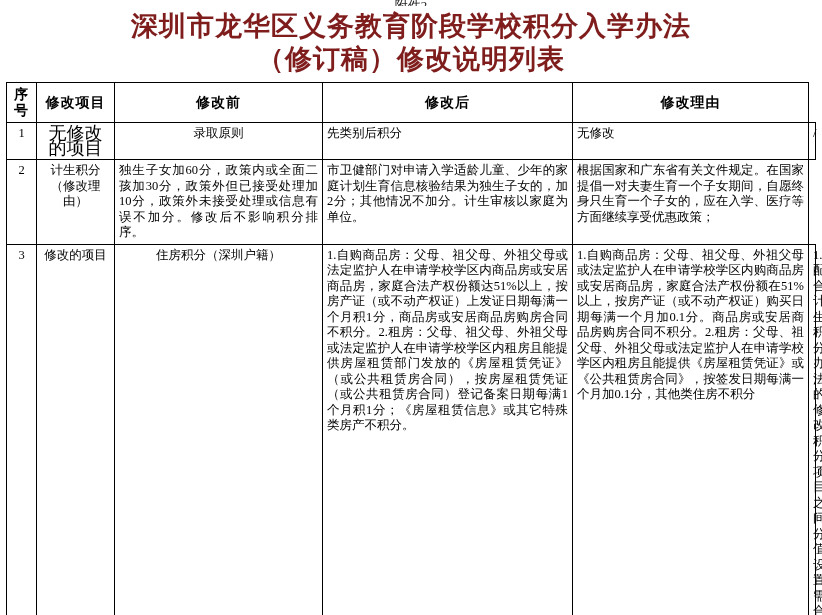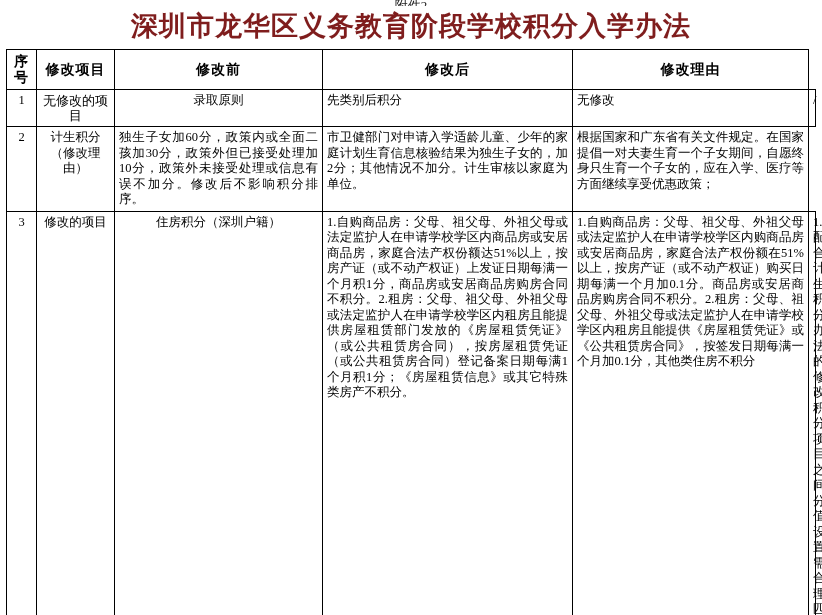--- a/index.html
+++ b/index.html
@@ -87,20 +87,21 @@
 </style>
 </head>
 <body>
 
 <div class="page">
 
   <div class="attach">附件2</div>
 
   <div class="doc-title">
     <span>深圳市龙华区义务教育阶段学校积分入学办法</span>
+    <span class="line2">（修订稿）修改说明列表</span>
   </div>
 
   <table class="main">
     <colgroup>
       <col class="col1">
         <col class="col2">
         <col class="col3">
         <col class="col4">
         <col class="col5">
     </colgroup>
@@ -109,21 +110,21 @@
         <th>序号</th>
         <th>修改项目</th>
         <th>修改前</th>
         <th>修改后</th>
         <th>修改理由</th>
       </tr>
     </thead>
     <tbody>
         <tr>
           <td class="c-num">1</td>
-          <td class="c-item" rowspan="1" style="width: 34px; font-size: 13px; line-height: 15px;">无修改的项目</td>
+          <td class="c-item" rowspan="1" style="width: 34px; font-size: 18px; line-height: 15px;">无修改的项目</td>
           <td class="c-item">录取原则</td>
           <td class="c-body">先类别后积分</td>
           <td class="c-body">无修改</td>
           <td class="c-body">/</td>
         </tr>
         <tr>
           <td class="c-num">2</td>
           <td class="c-item">计生积分（修改理由）</td>
           <td class="c-body">独生子女加60分，政策内或全面二孩加30分，政策外但已接受处理加10分，政策外未接受处理或信息有误不加分。修改后不影响积分排序。</td>
           <td class="c-body">市卫健部门对申请入学适龄儿童、少年的家庭计划生育信息核验结果为独生子女的，加2分；其他情况不加分。计生审核以家庭为单位。</td>

